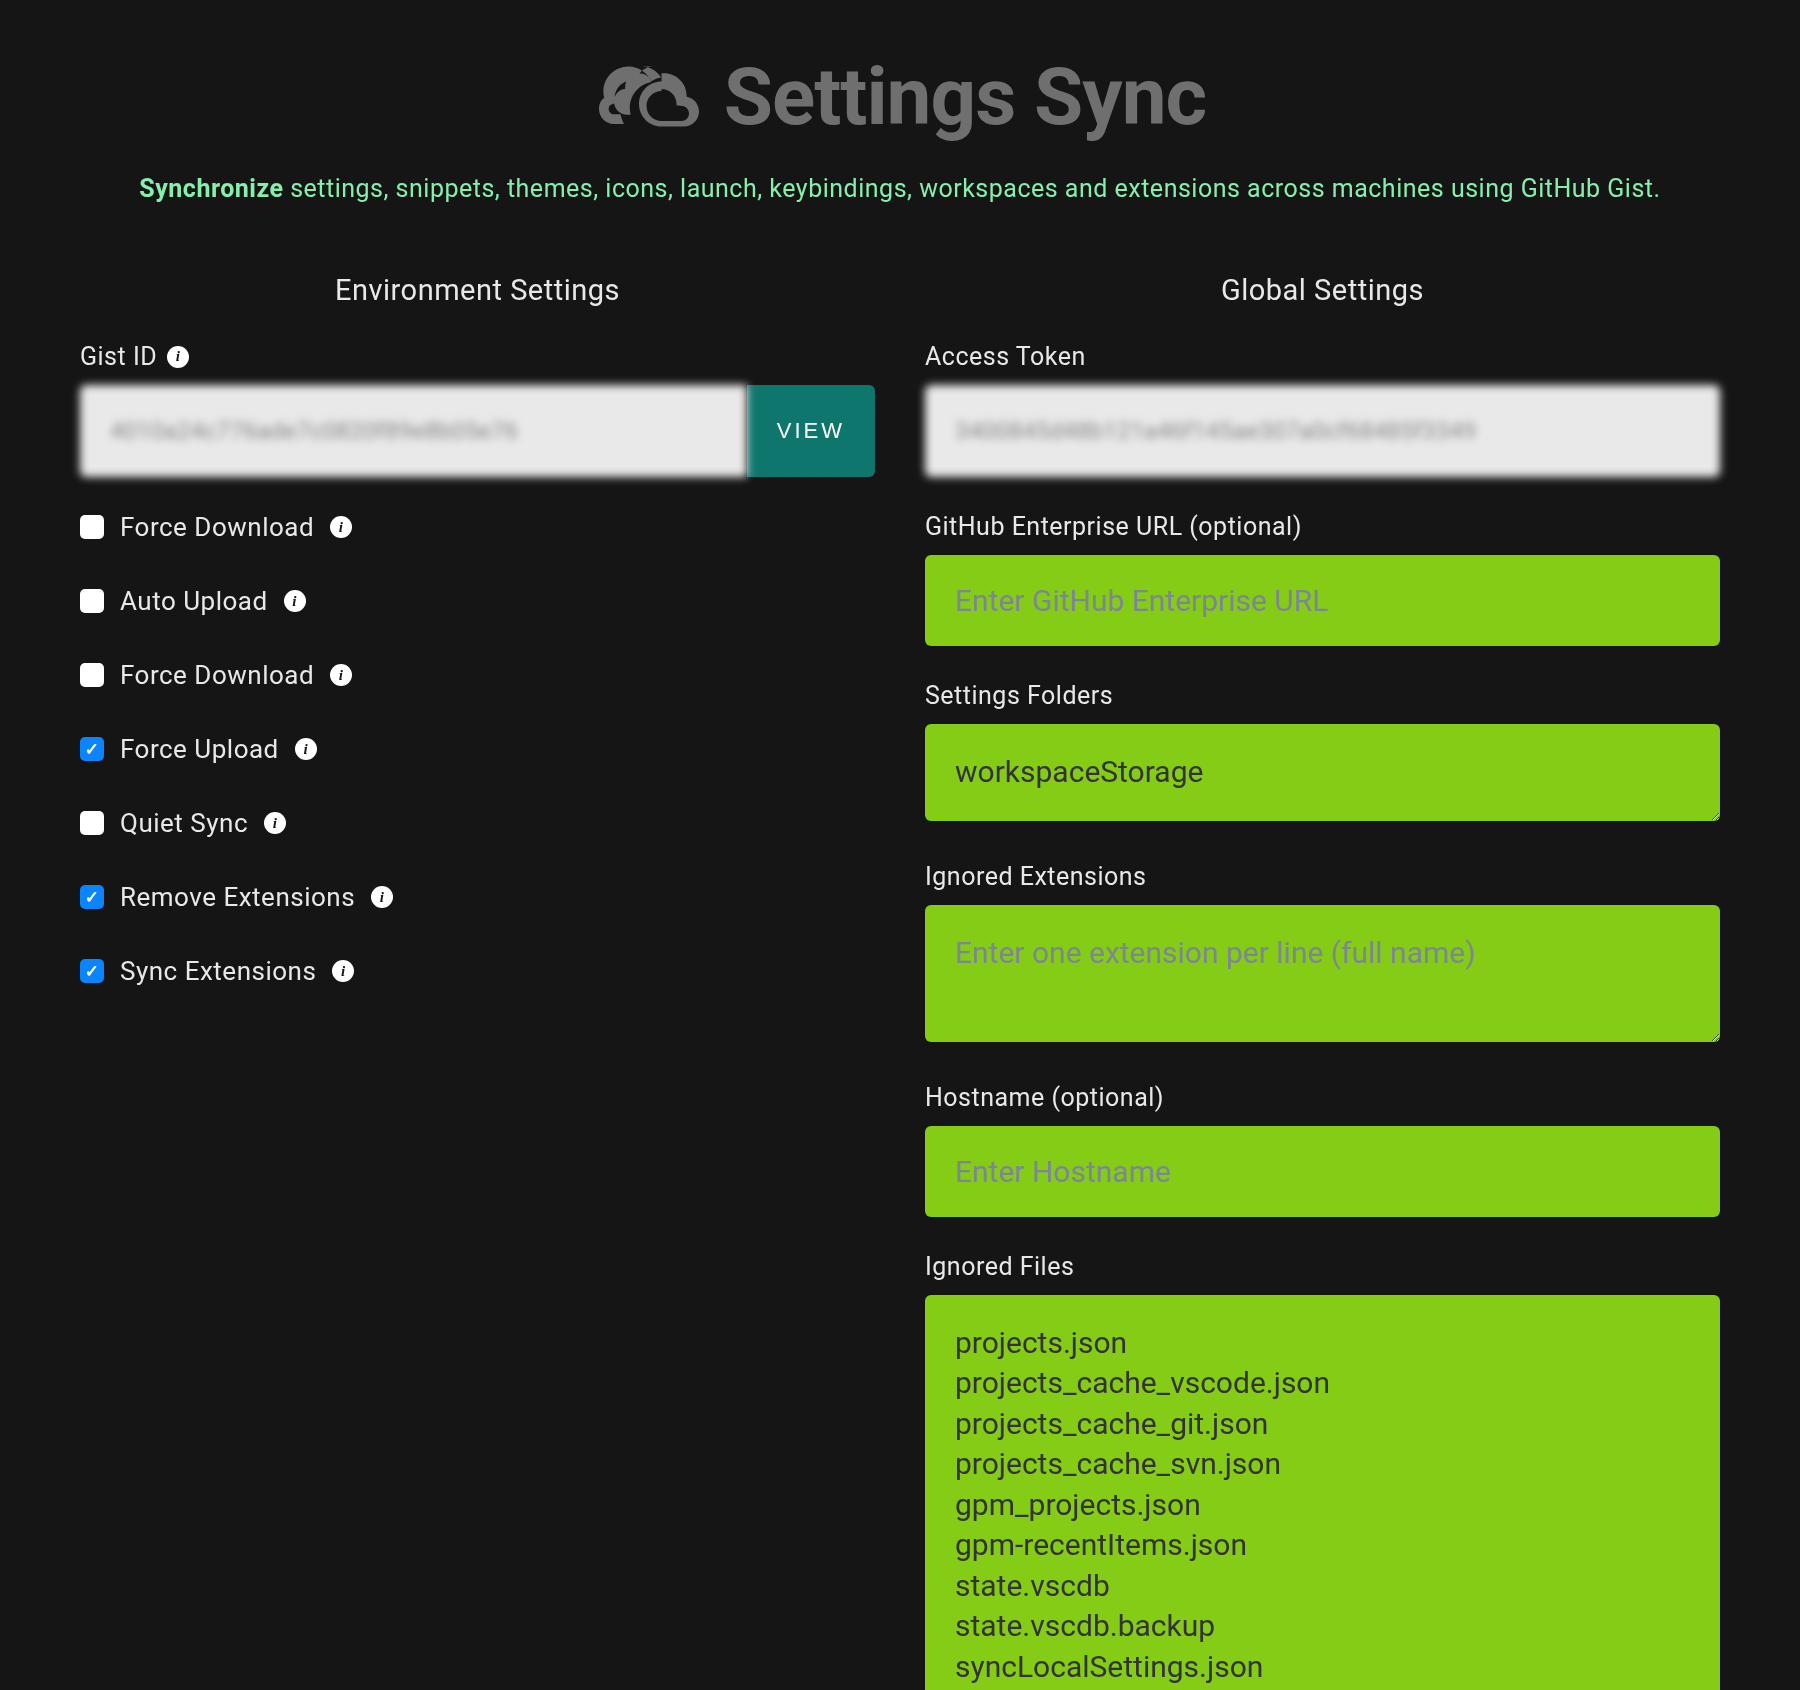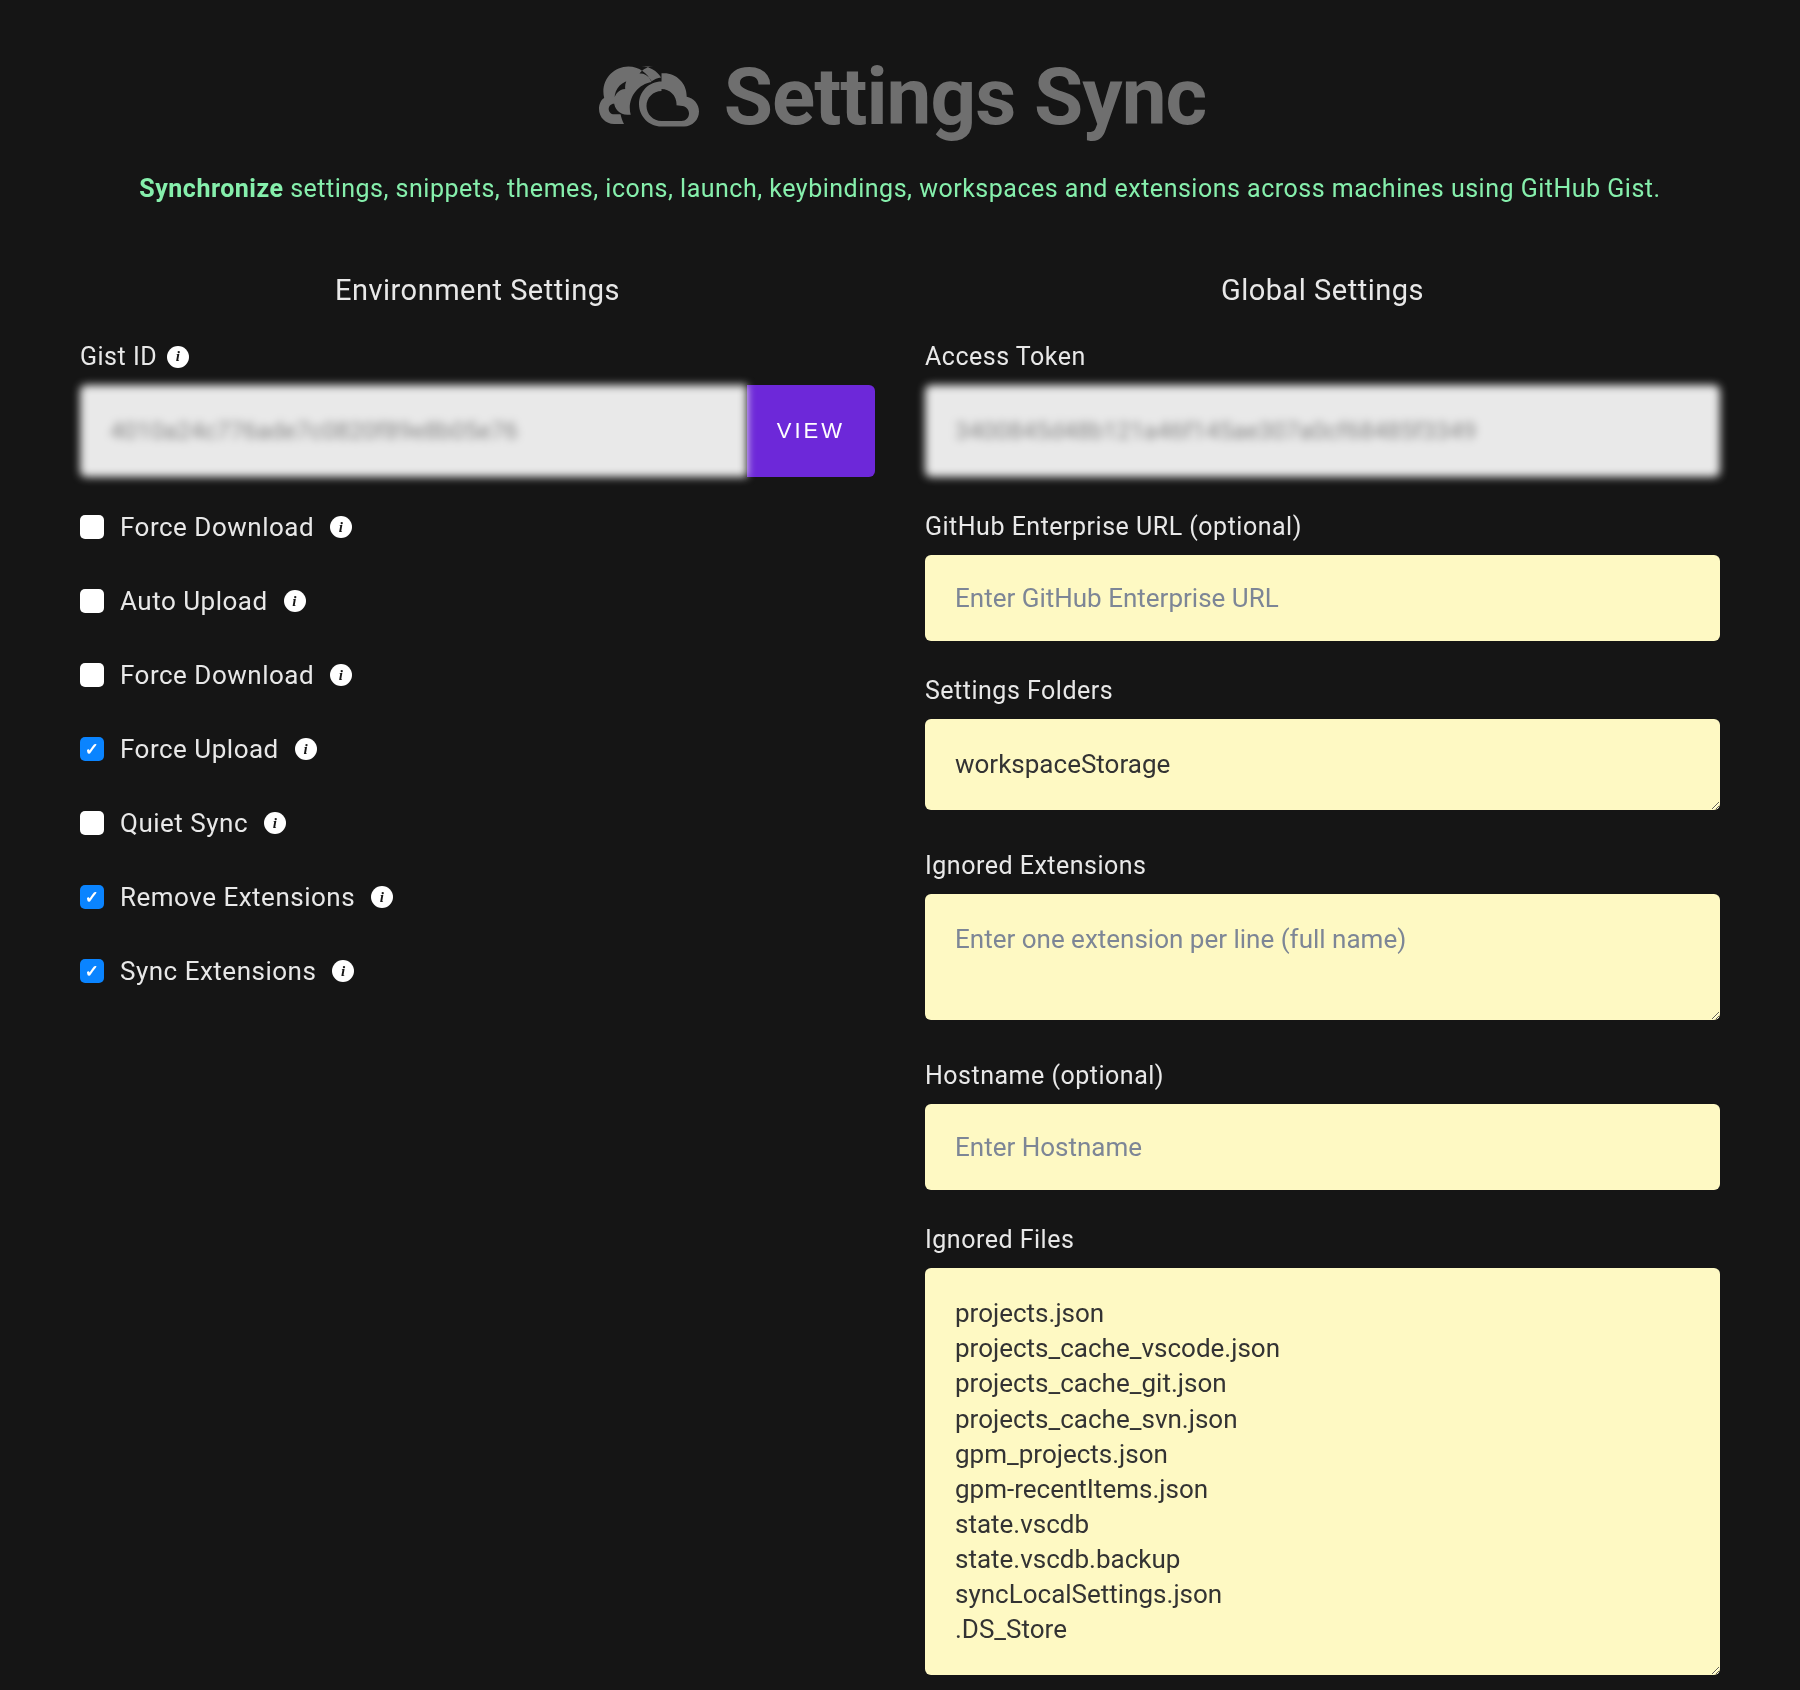--- a/index.html
+++ b/index.html
@@ -88,21 +88,21 @@
     display: flex;
     align-items: center;
     padding: 0 30px;
     color: #888;
     filter: blur(4px);
     font-size: 24px;
     overflow: hidden;
   }
   .blurred-input.full { border-radius: 6px; }
   .view-btn {
-    background: #6d28d9;
+    background: #0f766e;
     color: #fff;
     border: none;
     padding: 0 30px;
     font-size: 22px;
     letter-spacing: 3px;
     border-radius: 0 6px 6px 0;
     cursor: pointer;
   }
   .check-row {
     display: flex;
@@ -126,25 +126,25 @@
     background: #0a84ff;
   }
   .checkbox.checked::after {
     content: "✓";
     color: #fff;
     font-size: 17px;
     font-weight: 900;
   }
   .text-input {
     width: 100%;
-    background: #fef9c3;
+    background: #84cc16;
     border: none;
     border-radius: 6px;
     padding: 28px 30px;
-    font-size: 26px;
+    font-size: 30px;
     color: #333;
     font-family: inherit;
     margin-bottom: 35px;
   }
   .text-input::placeholder { color: #7d8696; }
   textarea.text-input {
     resize: vertical;
     line-height: 1.35;
   }
   .field-group { margin-bottom: 0; }

